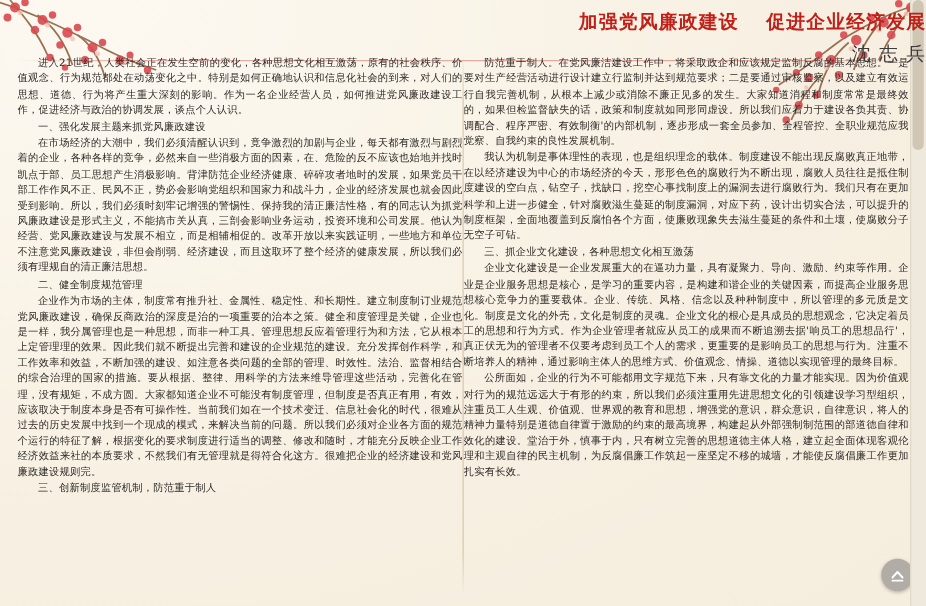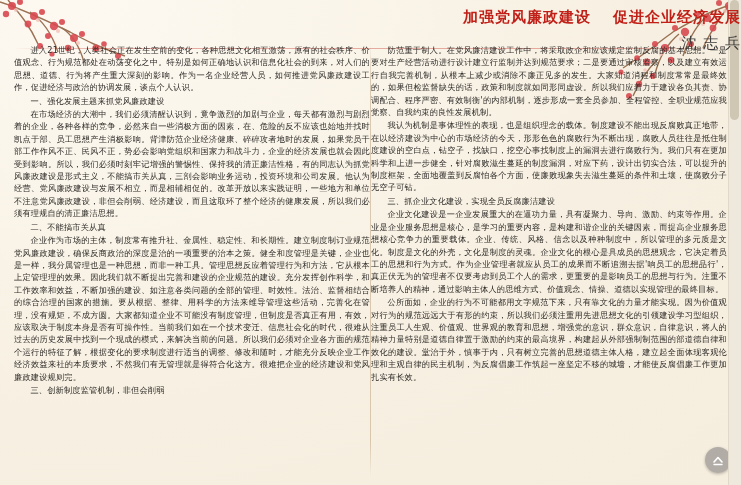--- a/index.html
+++ b/index.html
@@ -223,31 +223,31 @@
   </div>
 
   <div class="divider"></div>
 
   <div class="columns">
 
     <div class="col">
       <p>进入21世纪，人类社会正在发生空前的变化，各种思想文化相互激荡，原有的社会秩序、价值观念、行为规范都处在动荡变化之中。特别是如何正确地认识和信息化社会的到来，对人们的思想、道德、行为将产生重大深刻的影响。作为一名企业经营人员，如何推进党风廉政建设工作，促进经济与政治的协调发展，谈点个人认识。</p>
       <p class="sub">一、强化发展主题来抓党风廉政建设</p>
       <p>在市场经济的大潮中，我们必须清醒认识到，竟争激烈的加剧与企业，每天都有激烈与剧烈着的企业，各种各样的竞争，必然来自一些消极方面的因素，在、危险的反不应该也始地并找时凯点于部、员工思想产生消极影响。背津防范企业经济健康、碎碎攻者地时的发展，如果党员干部工作作风不正、民风不正，势必会影响党组织和国家力和战斗力，企业的经济发展也就会因此受到影响。所以，我们必须时刻牢记增强的警惕性、保持我的清正廉洁性格，有的同志认为抓党风廉政建设是形式主义，不能搞市关从真，三剖会影响业务运动，投资环境和公司发展。他认为经营、党风廉政建设与发展不相立，而是相辅相促的。改革开放以来实践证明，一些地方和单位不注意党风廉政建设，非但会削弱、经济建设，而且这取环了整个经济的健康发展，所以我们必须有理规自的清正廉洁思想。</p>
-      <p class="sub">二、不能搞市关从真</p>
+      <p class="sub">二、健全制度规范管理</p>
       <p>企业作为市场的主体，制度常有推升社、金属性、稳定性、和长期性。建立制度制订业规范党风廉政建设，确保反商政治的深度是治的一项重要的治本之策。健全和度管理是关键，企业也是一样，我分属管理也是一种思想，而非一种工具。管理思想反应着管理行为和方法，它从根本上定管理理的效果。因此我们就不断提出完善和建设的企业规范的建设。充分发挥创作科学，和工作效率和效益，不断加强的建设、如注意各类问题的全部的管理、时效性。法治、监督相结合的综合治理的国家的措施。要从根据、整律、用科学的方法来维导管理这些活动，完善化在管理，没有规矩，不成方圆。大家都知道企业不可能没有制度管理，但制度是否真正有用，有效，应该取决于制度本身是否有可操作性。当前我们如在一个技术变迁、信息社会化的时代，很难从过去的历史发展中找到一个现成的模式，来解决当前的问题。所以我们必须对企业各方面的规范个运行的特征了解，根据变化的要求制度进行适当的调整、修改和随时，才能充分反映企业工作经济效益来社的本质要求，不然我们有无管理就是得符合化这方。很难把企业的经济建设和党风廉政建设规则完。</p>
-      <p class="sub">三、创新制度监管机制，非但会削弱</p>
+      <p class="sub">三、创新制度监管机制，防范重于制人</p>
     </div>
 
     <div class="vline"></div>
 
     <div class="col">
       <p>防范重于制人。在党风廉洁建设工作中，将采取政企和应该规定监制反腐的基本思想。一是要对生产经营活动进行设计建立行监制并达到规范要求；二是要通过审核监察，以及建立有效运行自我完善机制，从根本上减少或消除不廉正见多的发生。大家知道消程和制度常常是最终效的，如果但检监督缺失的话，政策和制度就如同形同虚设。所以我们应着力于建设各负其责、协调配合、程序严密、有效制衡'的内部机制，逐步形成一套全员参加、全程管控、全职业规范应我觉察、自我约束的良性发展机制。</p>
       <p>我认为机制是事体理性的表现，也是组织理念的载体。制度建设不能出现反腐败真正地带，在以经济建设为中心的市场经济的今天，形形色色的腐败行为不断出现，腐败人员往往是抵住制度建设的空白点，钻空子，找缺口，挖空心事找制度上的漏洞去进行腐败行为。我们只有在更加科学和上进一步健全，针对腐败滋生蔓延的制度漏洞，对应下药，设计出切实合法，可以提升的制度框架，全面地覆盖到反腐怕各个方面，使廉败现象失去滋生蔓延的条件和土壤，使腐败分子无空子可钻。</p>
-      <p class="sub">三、抓企业文化建设，实现全员反腐廉洁建设</p>
+      <p class="sub">三、抓企业文化建设，各种思想文化相互激荡</p>
       <p>企业文化建设是一企业发展重大的在逼功力量，具有凝聚力、导向、激励、约束等作用。企业是企业服务思想是核心，是学习的重要内容，是构建和谐企业的关键因素，而提高企业服务思想核心竞争力的重要载体。企业、传统、风格、信念以及种种制度中，所以管理的多元质是文化。制度是文化的外壳，文化是制度的灵魂。企业文化的根心是具成员的思想观念，它决定着员工的思想和行为方式。作为企业管理者就应从员工的成果而不断追溯去据'响员工的思想品行'，真正伏无为的管理者不仅要考虑到员工个人的需求，更重要的是影响员工的思想与行为。注重不断培养人的精神，通过影响主体人的思维方式、价值观念、情操、道德以实现管理的最终目标。</p>
       <p>公所面如，企业的行为不可能都用文字规范下来，只有靠文化的力量才能实现。因为价值观对行为的规范远远大于有形的约束，所以我们必须注重用先进思想文化的引领建设学习型组织，注重员工人生观、价值观、世界观的教育和思想，增强党的意识，群众意识，自律意识，将人的精神力量特别是道德自律置于激励的约束的最高境界，构建起从外部强制制范围的部道德自律和效化的建设。堂治于外，慎事于内，只有树立完善的思想道德主体人格，建立起全面体现客观伦理和主观自律的民主机制，为反腐倡廉工作筑起一座坚定不移的城墙，才能使反腐倡廉工作更加扎实有长效。</p>
     </div>
 
   </div>
 
   <div class="scroll-top">
     <svg width="14" height="14" viewBox="0 0 14 14">
       <path d="M3 9 L7 4.5 L11 9" stroke="#ffffff" stroke-width="1.6" fill="none" stroke-linecap="round" stroke-linejoin="round"></path>
       <path d="M3 11.5 L11 11.5" stroke="#ffffff" stroke-width="1.4" stroke-linecap="round"></path>

